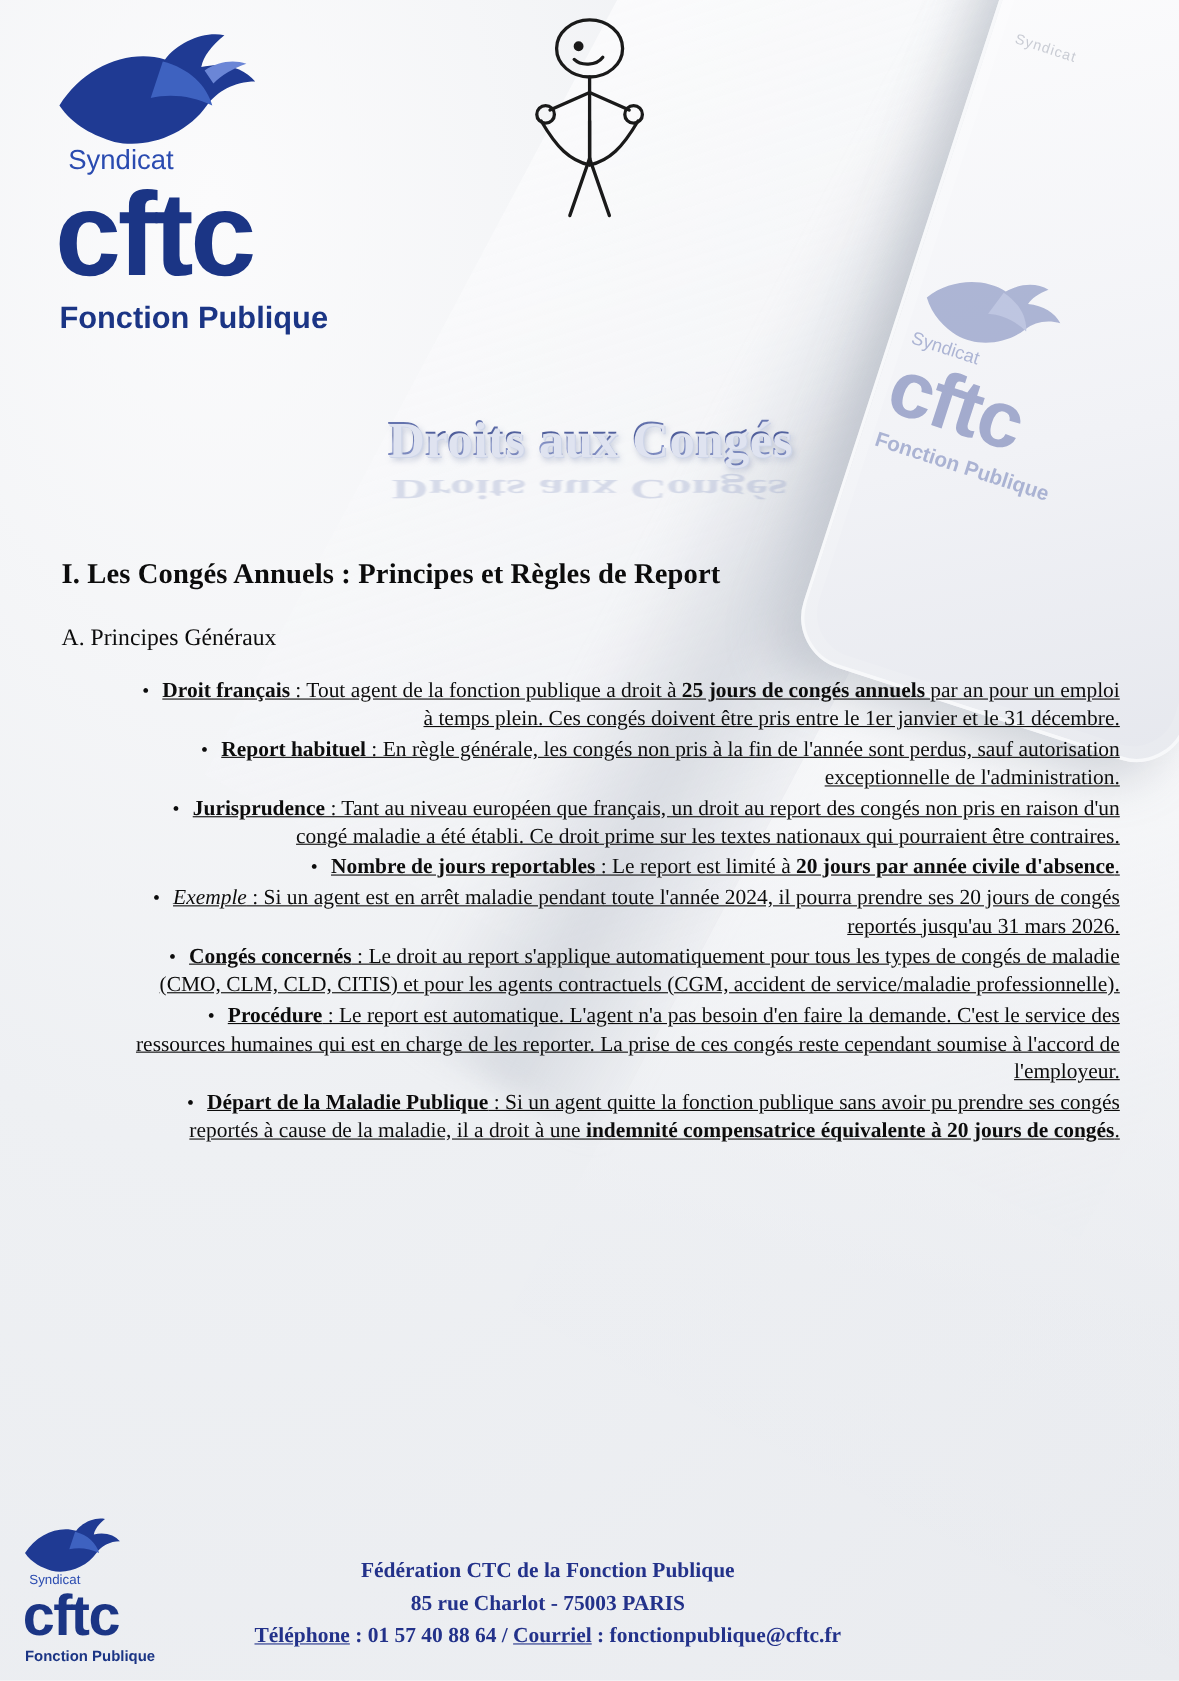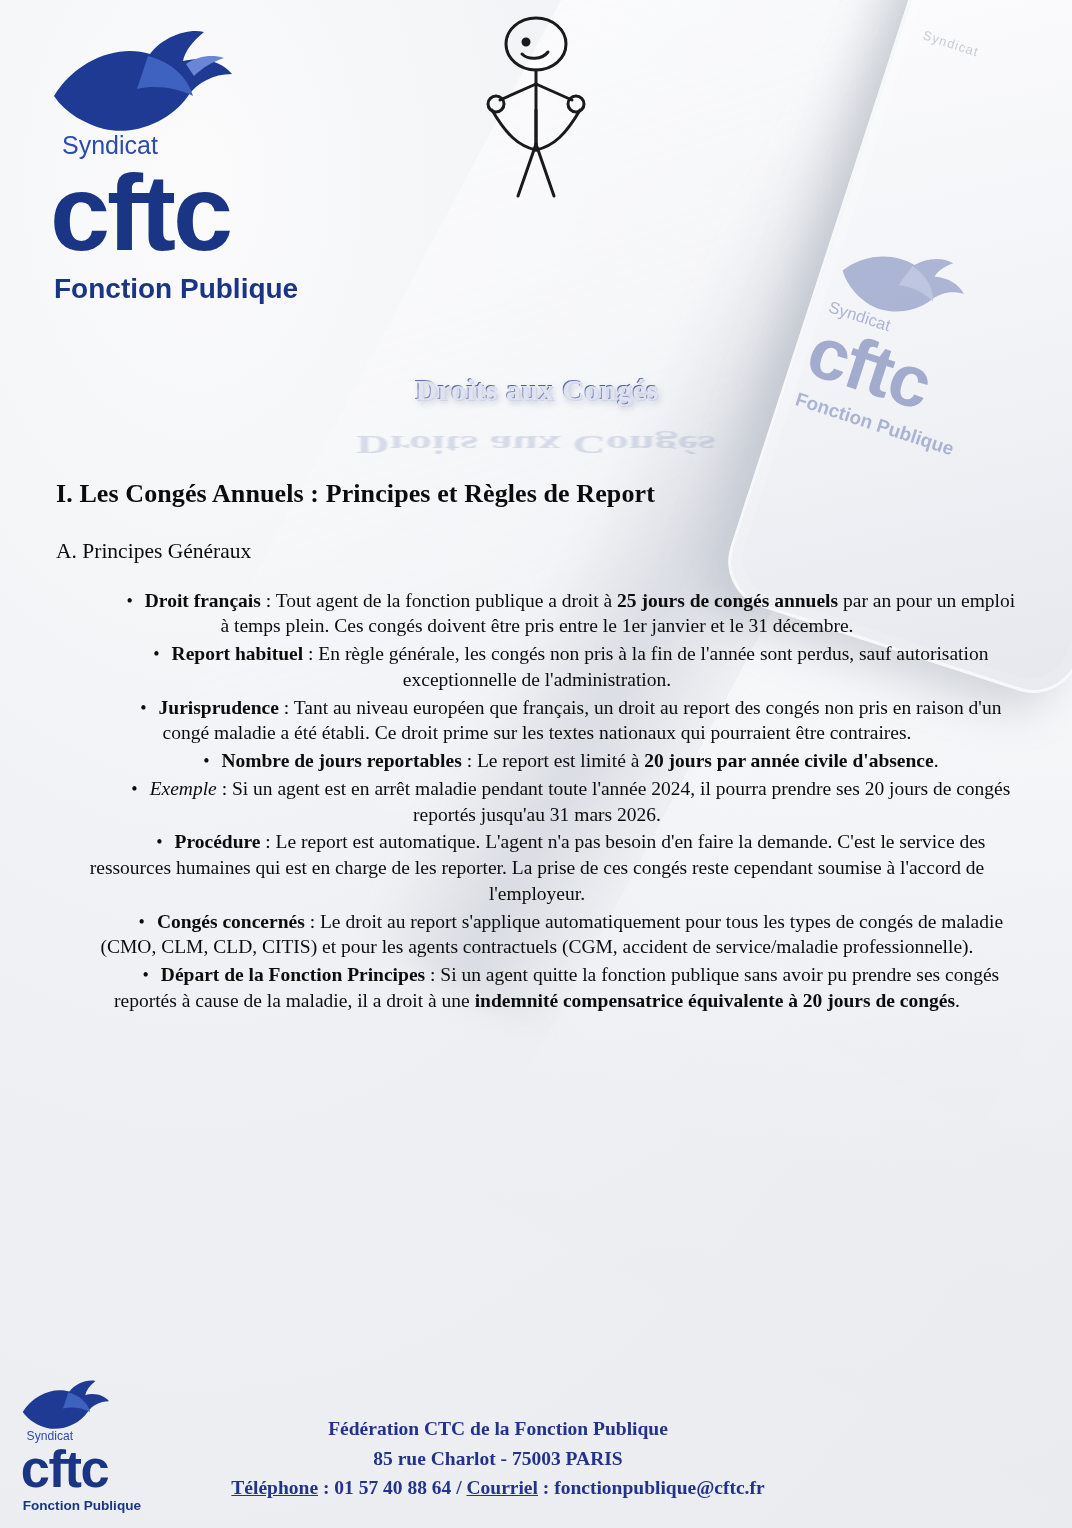--- a/index.html
+++ b/index.html
@@ -115,21 +115,21 @@
 
   
   .doc-title {
     position: absolute;
     top: 372px;
     left: 0;
     width: 1072px;
     text-align: center;
     font-family: "Liberation Serif", serif;
     font-weight: bold;
-    font-size: 30px;
+    font-size: 46px;
     letter-spacing: 0.5px;
     color: #5b6aa8;
     text-shadow:
       1px 1px 0 #dfe3f0,
       2px 2px 0 #cfd6e8,
       3px 4px 6px rgba(120,132,170,0.45);
   }
   .doc-title .sheen {
     background: linear-gradient(180deg, #7d8cc4 0%, #4b5a98 45%, #8b98cb 60%, #6a78b4 100%);
     -webkit-background-clip: text;
@@ -147,21 +147,21 @@
     font-size: 46px;
     color: rgba(140,152,195,0.30);
     transform: scaleY(-0.55);
     filter: blur(1.2px);
     pointer-events: none;
   }
 
   
   .content {
     position: absolute;
-    top: 477px;
+    top: 505px;
     left: 56px;
     width: 962px;
     color: #0c0c0c;
     font-size: 19.5px;
     line-height: 1.32;
   }
   h1.sec {
     font-size: 26px;
     font-weight: bold;
     margin: 0 0 26px 0;
@@ -177,21 +177,22 @@
   }
   ul.bullets {
     list-style: none;
     margin: 0;
     padding: 0;
   }
   ul.bullets li {
     position: relative;
     padding-left: 0;
     margin: 0 0 2px 0;
-    text-align: center;
+    text-align: right;
+    text-decoration: underline;
   }
   ul.bullets li .b {
     display: inline-block;
     width: 74px;
     text-align: right;
     padding-right: 12px;
   }
   ul.bullets li .b::before {
     content: "\2022";
     font-size: 18px;
@@ -300,27 +301,27 @@
       <li>
         <span class="b"></span><b>Jurisprudence</b><span> : Tant au niveau européen que français, un droit au report des congés non pris en raison d'un congé maladie a été établi. Ce droit prime sur les textes nationaux qui pourraient être contraires.</span>
       </li>
       <li>
         <span class="b"></span><b>Nombre de jours reportables</b><span> : Le report est limité à </span><b>20 jours par année civile d'absence</b><span>.</span>
       </li>
       <li>
         <span class="b"></span><em>Exemple</em><span> : Si un agent est en arrêt maladie pendant toute l'année 2024, il pourra prendre ses 20 jours de congés reportés jusqu'au 31 mars 2026.</span>
       </li>
       <li>
+        <span class="b"></span><b>Congés concernés</b><span> : Le droit au report s'applique automatiquement pour tous les types de congés de maladie (CMO, CLM, CLD, CITIS) et pour les agents contractuels (CGM, accident de service/maladie professionnelle).</span>
+      </li>
+      <li>
         <span class="b"></span><b>Procédure</b><span> : Le report est automatique. L'agent n'a pas besoin d'en faire la demande. C'est le service des ressources humaines qui est en charge de les reporter. La prise de ces congés reste cependant soumise à l'accord de l'employeur.</span>
       </li>
       <li>
-        <span class="b"></span><b>Congés concernés</b><span> : Le droit au report s'applique automatiquement pour tous les types de congés de maladie (CMO, CLM, CLD, CITIS) et pour les agents contractuels (CGM, accident de service/maladie professionnelle).</span>
-      </li>
-      <li>
-        <span class="b"></span><b>Départ de la Fonction Principes</b><span> : Si un agent quitte la fonction publique sans avoir pu prendre ses congés reportés à cause de la maladie, il a droit à une </span><b>indemnité compensatrice équivalente à 20 jours de congés</b><span>.</span>
+        <span class="b"></span><b>Départ de la Maladie Publique</b><span> : Si un agent quitte la fonction publique sans avoir pu prendre ses congés reportés à cause de la maladie, il a droit à une </span><b>indemnité compensatrice équivalente à 20 jours de congés</b><span>.</span>
       </li>
     </ul>
   </div>
 
   <svg class="logo-footer" viewBox="0 0 330 300">
     <path d="M18 72 C40 36 82 20 114 30 C126 14 150 4 168 8 C156 18 149 27 147 37 C168 32 186 38 196 50 C177 50 161 59 152 72 C134 98 98 112 68 105 C50 100 30 90 18 72 Z" fill="#1f3a93"></path>
     <path d="M112 32 C136 38 152 54 157 72 C139 63 119 61 101 65 Z" fill="#3e62c0"></path>
     <text x="26" y="130" font-family="Liberation Sans, sans-serif" font-size="25" fill="#2a4bb0">Syndicat</text>
     <text x="14" y="226" font-family="Liberation Sans, sans-serif" font-weight="bold" font-size="108" fill="#1b3585" letter-spacing="-3">cftc</text>
     <text x="18" y="274" font-family="Liberation Sans, sans-serif" font-weight="bold" font-size="28" fill="#1b3585">Fonction Publique</text>

